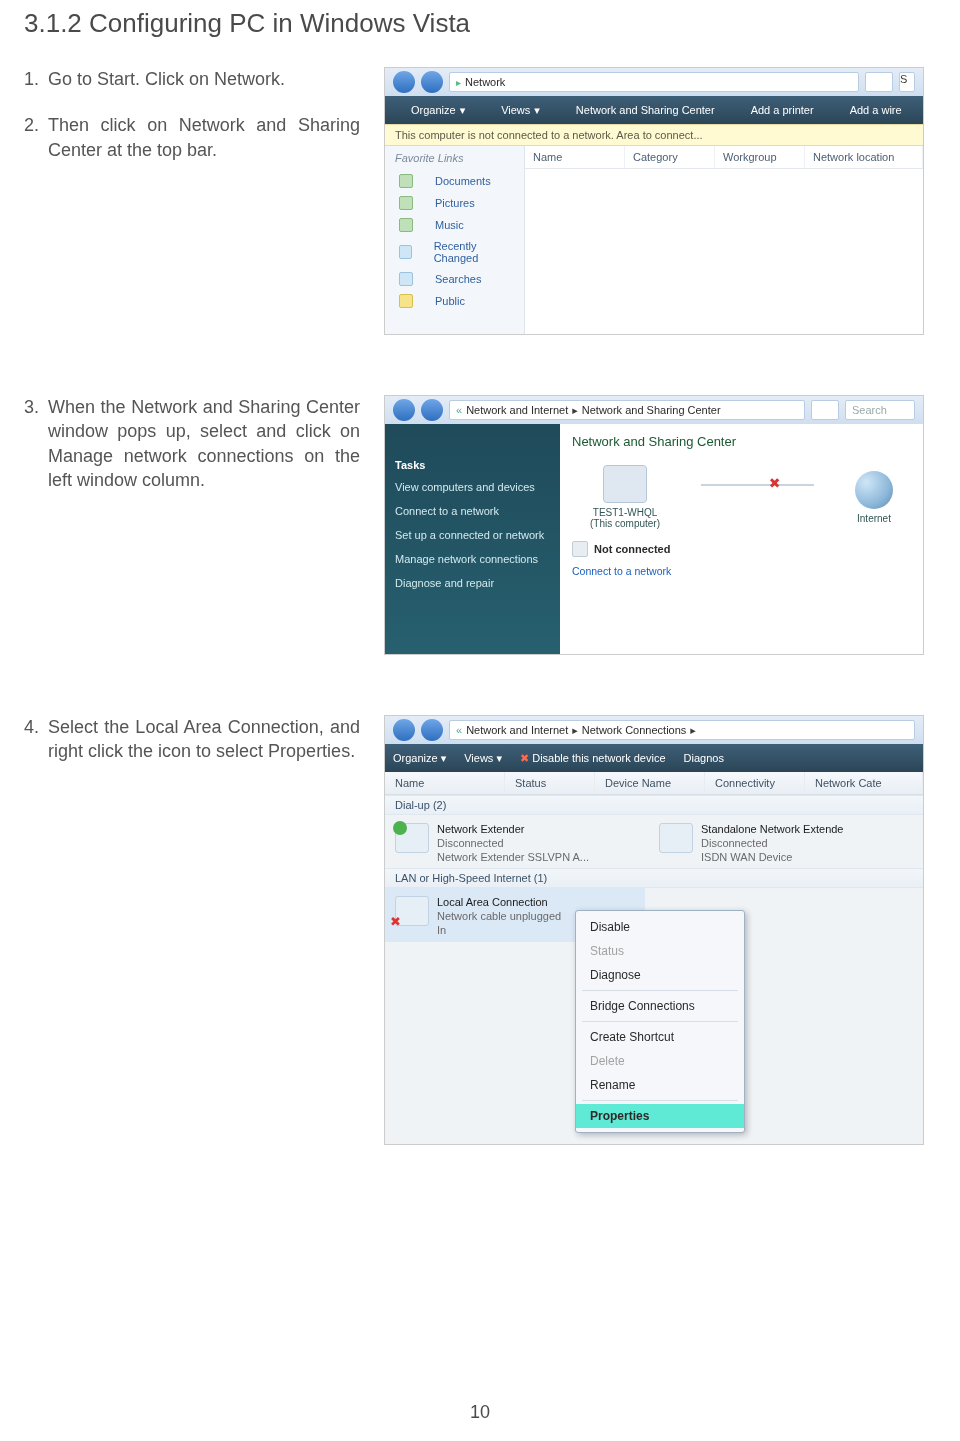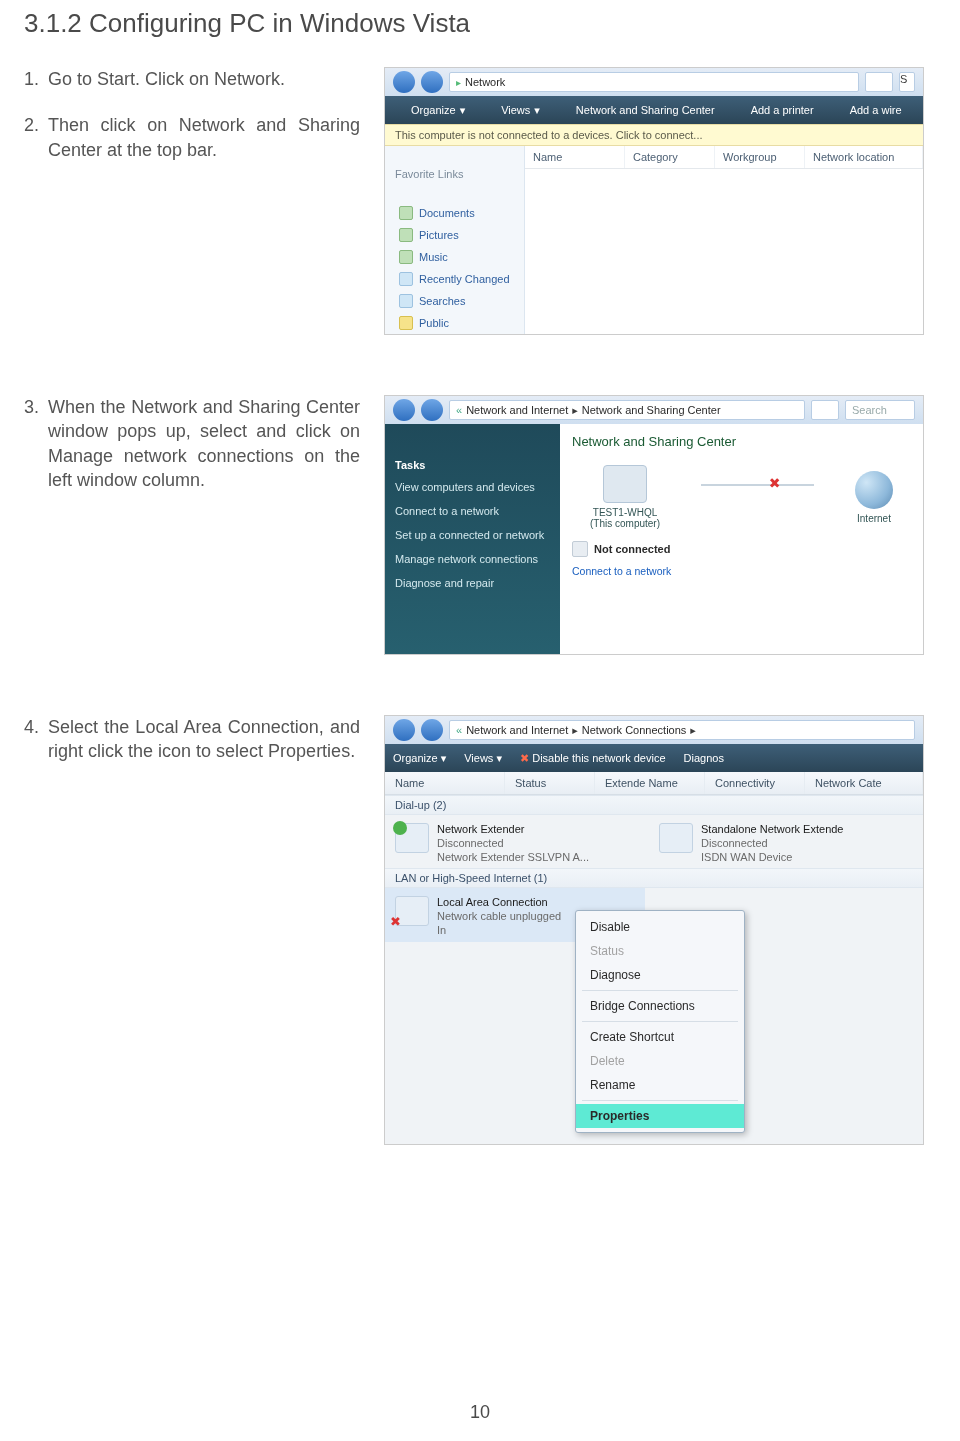--- a/index.html
+++ b/index.html
@@ -80,22 +80,22 @@
     font-size:11px;
   }
   .toolbar1 span { display:flex; align-items:center; gap:4px;}
   .tbicon { width:14px;height:14px;display:inline-block;}
   .infostrip {
     height:22px; background:#fffad1; border-top:1px solid #e8dca4; border-bottom:1px solid #e8dca4;
     font-size:11px; color:#5a5a4a; padding:4px 10px;
   }
   .shot1 .body { display:flex; height:190px; }
   .favcol { width:140px; background:#f3f7fb; border-right:1px solid #dce6f0; }
-  .favhdr { padding:22px 10px; color:#7a8a9a; font-size:11px;}
-  .favitem { padding:4px 10px 4px 14px; display:flex; align-items:center; gap:6px; font-size:11px; color:#2f5f9f;}
+  .favhdr { padding:6px 10px; font-style:italic; color:#7a8a9a; font-size:11px;}
+  .favitem { padding:4px 10px 4px 14px; display:flex; align-items:center; gap:22px; font-size:11px; color:#2f5f9f;}
   .favicon { width:14px;height:14px;background:#bfe0b8;border:1px solid #8aba80;border-radius:2px;}
   .favicon.y { background:#f6e38a;border-color:#d8c050;}
   .listcol { flex-grow:1; background:#fff;}
   .listhdr { display:flex; border-bottom:1px solid #e4e8ec; font-size:11px; color:#4d6074;}
   .listhdr div { padding:5px 8px; border-right:1px solid #eef2f6;}
   
   .shot2 { width:540px; height:260px;}
   .shot2 .titlebar { height:28px; background:linear-gradient(#e4ecf6,#cfdff0); display:flex; align-items:center; padding:0 8px; gap:6px;}
   .shot2 .body { display:flex; height:232px; }
   .taskcol { width:175px; background:linear-gradient(#1f4a5a,#27606f); color:#e6f2f5; padding:10px 10px; font-size:11px;}
@@ -188,21 +188,21 @@
           </span>
         <span>
             <i class="tbicon"></i>
             <span>Add a printer</span>
           </span>
         <span>
             <i class="tbicon"></i>
             <span>Add a wire</span>
           </span>
       </div>
-      <div class="infostrip">This computer is not connected to a devices. Click to connect...</div>
+      <div class="infostrip">This computer is not connected to a network. Area to connect...</div>
       <div class="body">
         <div class="favcol">
           <div class="favhdr">Favorite Links</div>
           <div class="favitem">
               <span class="favicon"></span>
               <span>Documents</span>
             </div>
           <div class="favitem">
               <span class="favicon"></span>
               <span>Pictures</span>
@@ -320,21 +320,21 @@
       </div>
       <div class="toolbar3">
         <span><span>Organize</span> ▾</span>
         <span><span>Views</span> ▾</span>
         <span><span class="x">✖</span> <span>Disable this network device</span></span>
         <span><span>Diagnos</span></span>
       </div>
       <div class="colhdrs">
         <div style="width:120px">Name</div>
         <div style="width:90px">Status</div>
-        <div style="width:110px">Extende Name</div>
+        <div style="width:110px">Device Name</div>
         <div style="width:100px">Connectivity</div>
         <div style="flex-grow:1">Network Cate</div>
       </div>
       <div class="group">Dial-up (2)</div>
       <div class="connrow">
         <div class="conncell">
           <div class="conn">
             <div class="connicon">
                 <span class="badge ok"></span>
               </div>

